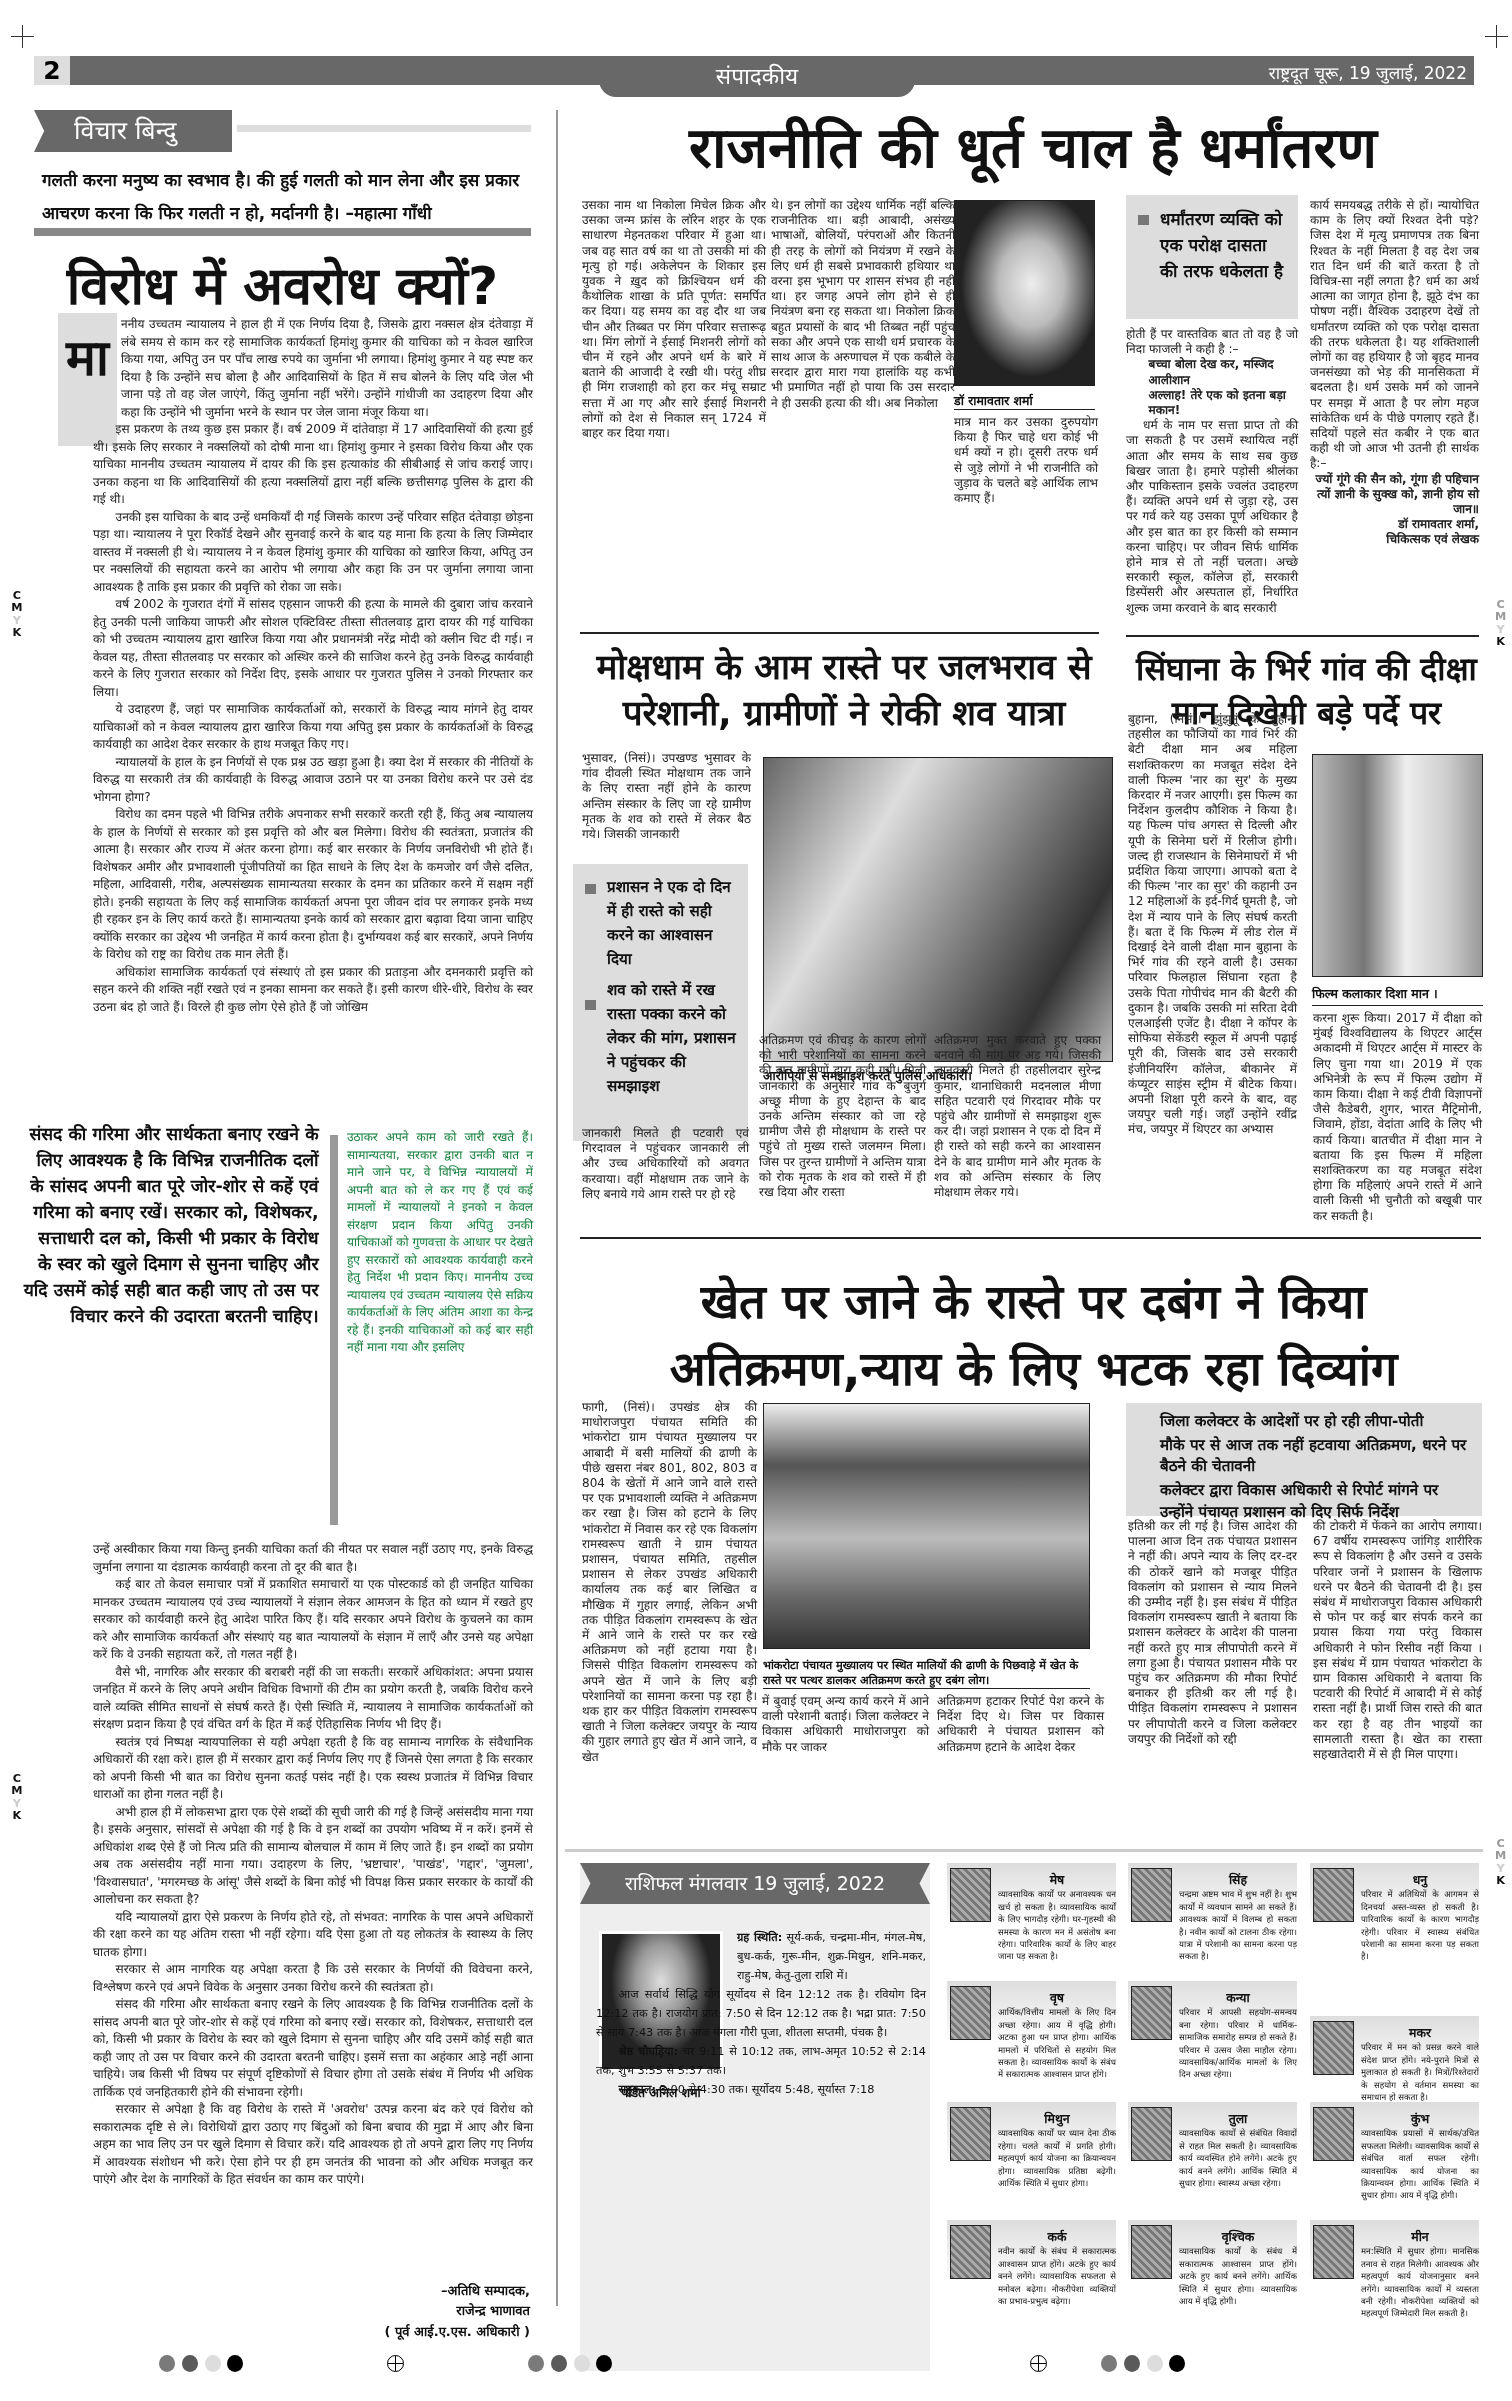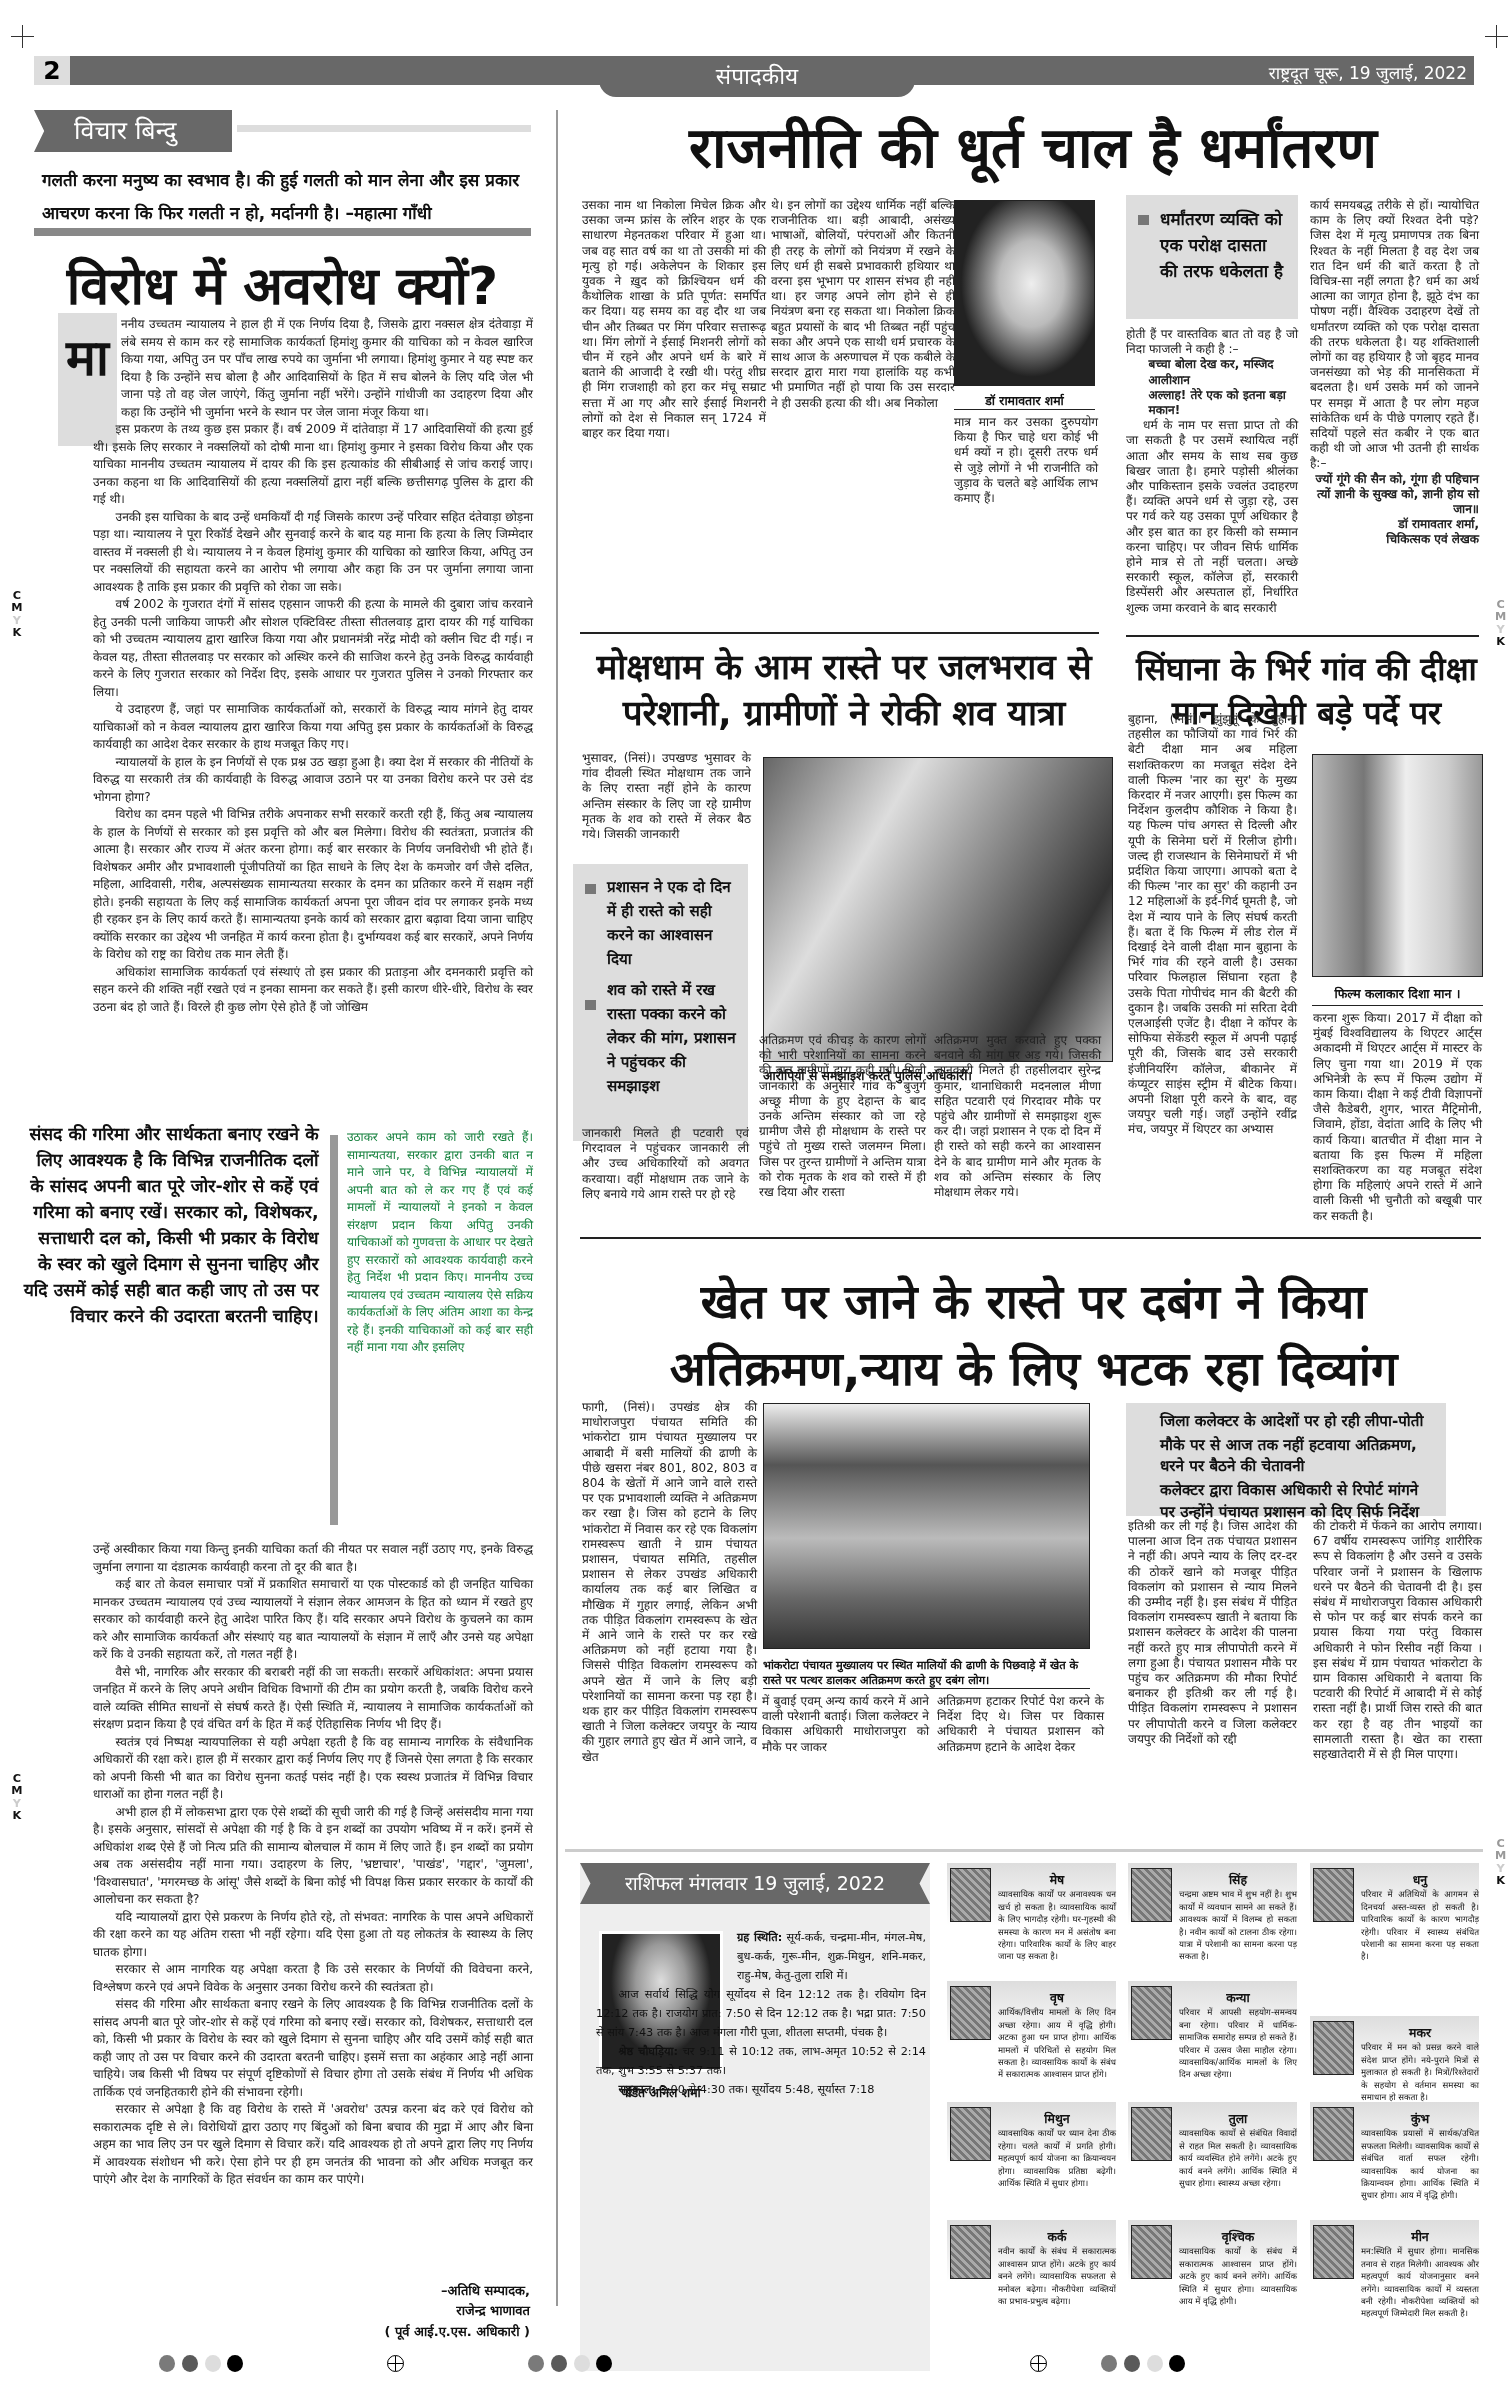--- a/index.html
+++ b/index.html
@@ -35,21 +35,21 @@
   .ed-body2 p { text-indent: 22.6px; }
   .sign { position: absolute; right: 985px; top: 2281px; text-align: right; font-size: 13px; font-weight: bold; line-height: 20.3px; width: 282px; }
 
   
   .main-title { position: absolute; left: 587px; top: 107px; width: 892px; text-align: center; font-size: 56px; font-weight: bold; }
   .cols { font-size: 12px; line-height: 15.2px; text-align: justify; color: #222; }
   .cols p { text-indent: 17px; }
   .art1-c1 { position: absolute; left: 582px; top: 198px; width: 184px; }
   .art1-c2 { position: absolute; left: 771px; top: 198px; width: 184px; }
   .photo { position: absolute; background: linear-gradient(160deg,#555,#ccc 40%,#888 70%,#333); border: 1.1px solid #222; }
-  .photo-cap { position: absolute; font-size: 12.4px; font-weight: bold; text-align: center; }
+  .photo-cap { position: absolute; font-size: 12.4px; font-weight: bold; }
   .callout { position: absolute; background: #ddd; padding: 11.3px 11.3px 11.3px 34px; font-size: 17px; font-weight: bold; line-height: 26px; }
   .callout .sq { position: absolute; left: 12.4px; width: 10.2px; height: 10.2px; background: #777; }
   .art1-c3 { position: absolute; left: 1126px; top: 327px; width: 172px; }
   .art1-c4 { position: absolute; left: 1310px; top: 198px; width: 169px; }
   .poem { text-align: right; font-weight: bold; }
   .hrule { position: absolute; height: 1.7px; background: #222; }
 
   
   .moksh-title { position: absolute; left: 576px; top: 644px; width: 536px; text-align: center; font-size: 35px; font-weight: bold; line-height: 46px; }
   .moksh-c1 { position: absolute; left: 582px; top: 751px; width: 169px; }
@@ -57,21 +57,21 @@
   .moksh-c3 { position: absolute; left: 759px; top: 1028px; width: 167px; }
   .moksh-c4 { position: absolute; left: 934px; top: 1028px; width: 167px; }
 
   .dk-title { position: absolute; left: 1126px; top: 647px; width: 361px; text-align: center; font-size: 32px; line-height: 44px; }
   .dk-c1 { position: absolute; left: 1128px; top: 712px; width: 169px; }
   .dk-c2 { position: absolute; left: 1313px; top: 1011px; width: 169px; }
 
   
   .khet-title { position: absolute; left: 576px; top: 1268px; width: 915px; text-align: center; font-size: 47px; font-weight: bold; line-height: 67px; }
   .khet-c1 { position: absolute; left: 582px; top: 1400px; width: 175px; }
-  .khet-cal { position: absolute; left: 1126px; top: 1403px; width: 320px; font-size: 15.2px; }
+  .khet-cal { position: absolute; left: 1126px; top: 1403px; width: 356px; font-size: 15.2px; }
   .khet-c3 { position: absolute; left: 762px; top: 1694px; width: 167px; }
   .khet-c4 { position: absolute; left: 937px; top: 1694px; width: 167px; }
   .khet-c5 { position: absolute; left: 1128px; top: 1519px; width: 169px; }
   .khet-c6 { position: absolute; left: 1313px; top: 1519px; width: 169px; }
 
   
   .rf-box { position: absolute; left: 580px; top: 1863px; width: 350px; height: 508px; background: #eee; }
   .rf-banner { position: absolute; left: 580px; top: 1863px; width: 350px; height: 41px; background: #686868; color: #fff; font-size: 19px; text-align: center; line-height: 41px; clip-path: polygon(0 0,100% 0,97% 50%,100% 100%,0 100%,3% 50%); }
   .rf-photo { position: absolute; left: 599px; top: 1931px; width: 124px; height: 141px; border: 3.4px solid #fff; background: radial-gradient(ellipse at 50% 35%,#ddd 0,#999 30%,#222 60%); }
   .rf-name { position: absolute; left: 599px; top: 2084px; width: 124px; text-align: center; font-size: 12.4px; font-weight: bold; }

